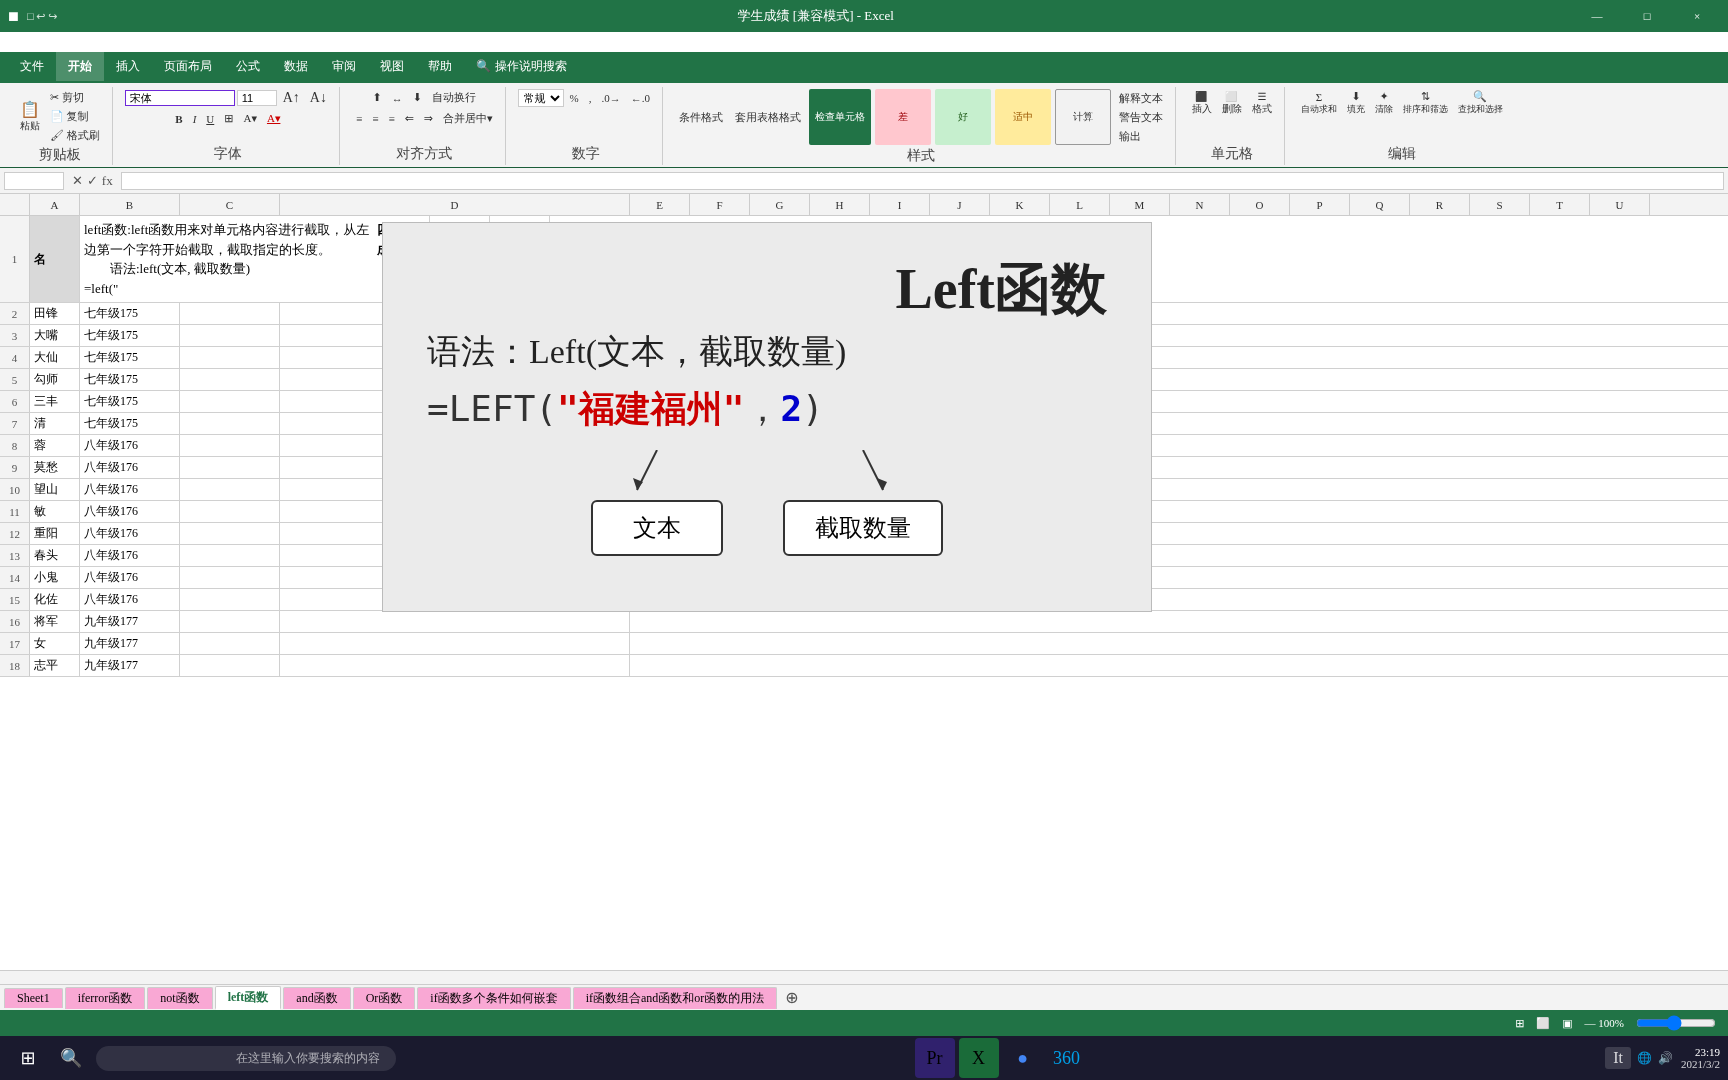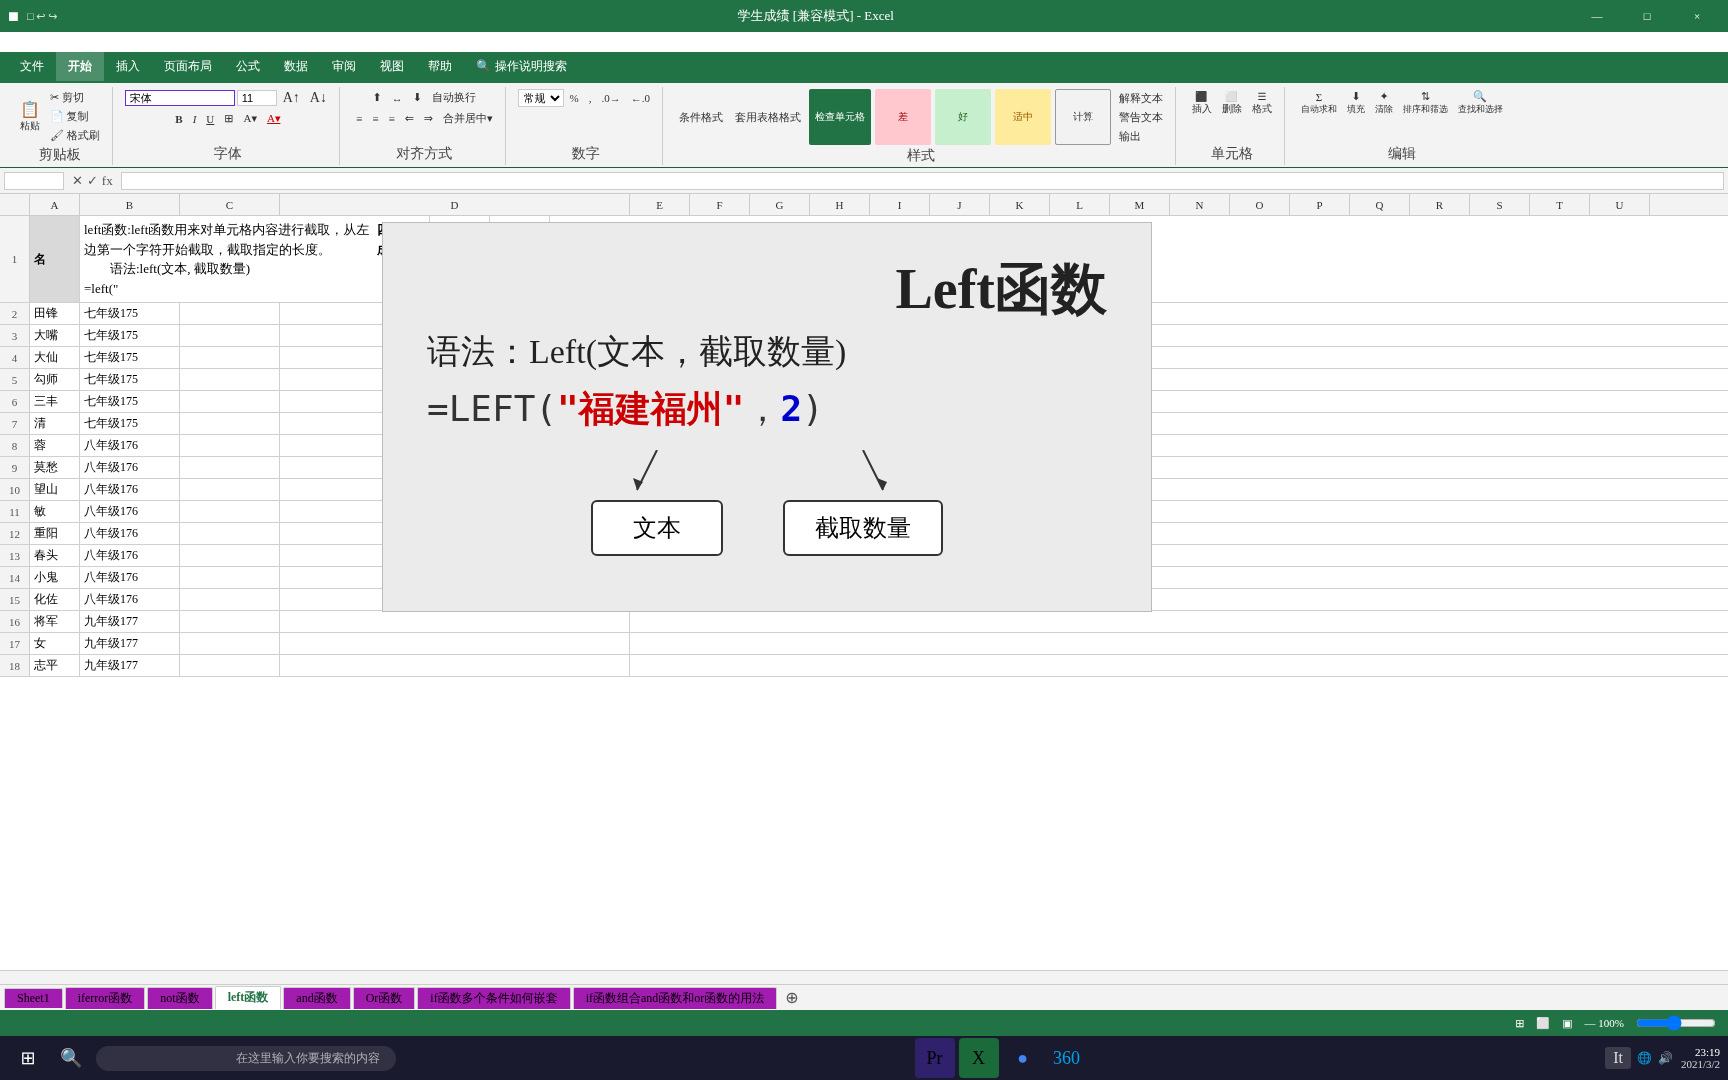--- a/index.html
+++ b/index.html
@@ -212,21 +212,21 @@
       align-items: center;
       padding: 0 4px;
       gap: 2px;
     }
     .sheet-tab {
       padding: 2px 12px;
       font-size: 12px;
       cursor: pointer;
       border: 1px solid #ccc;
       border-bottom: none;
-      background: #a21caf;
+      background: #f9a8d4;
       border-radius: 2px 2px 0 0;
     }
     .sheet-tab.active {
       background: white;
       color: #217346;
       font-weight: bold;
       border-bottom: 2px solid white;
     }
     #add-sheet { font-size: 16px; cursor: pointer; padding: 0 6px; color: #555; }
 

